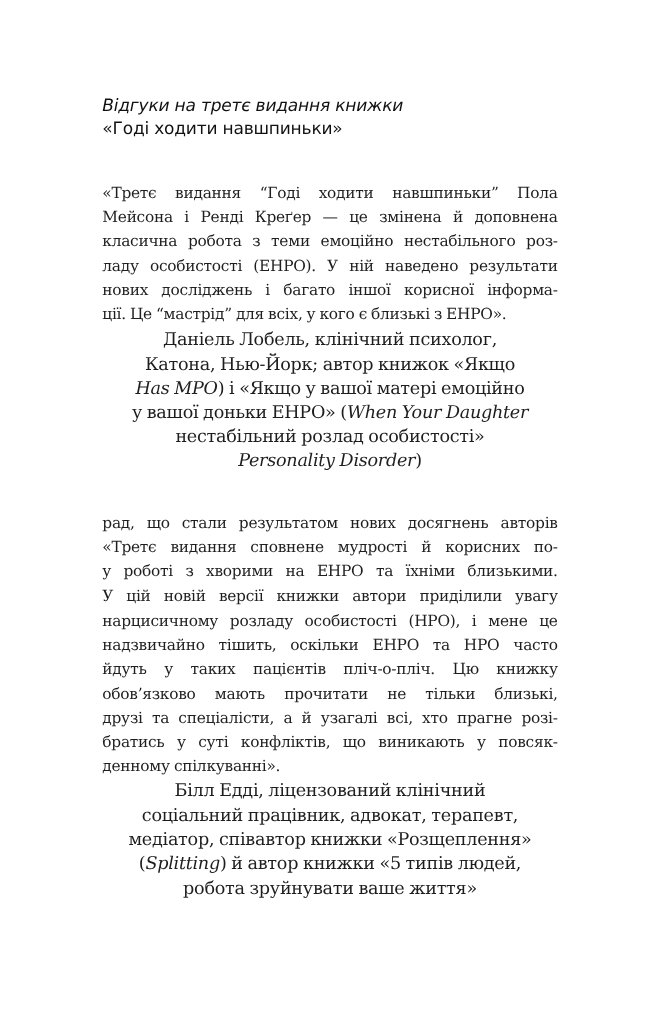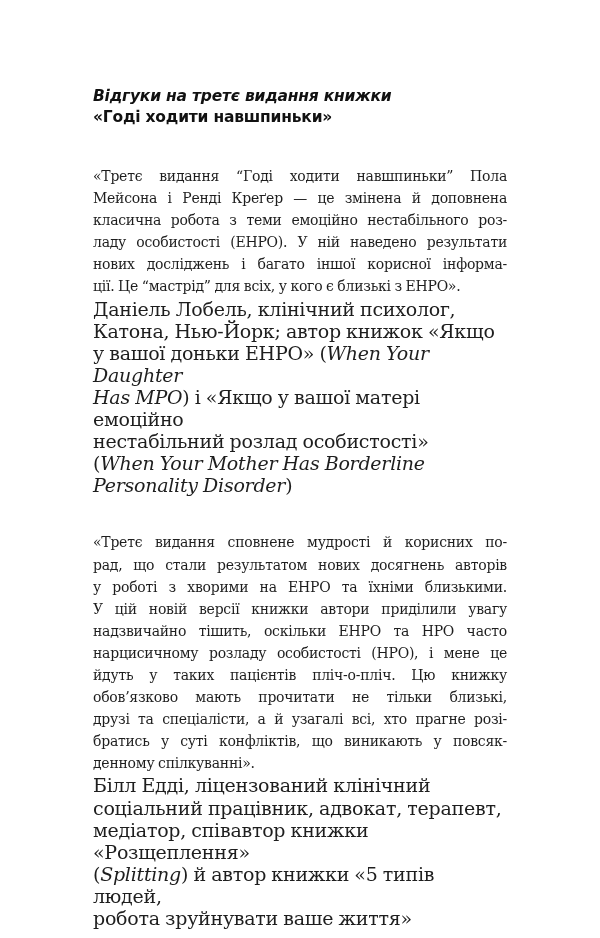--- a/index.html
+++ b/index.html
@@ -1,24 +1,24 @@
 <!DOCTYPE html>
 <html><head>
   <meta charset="utf-8">
   <style>
     html, body { margin: 0; padding: 0; background: #ffffff; }
     body { width: 600px; height: 938px; position: relative; overflow: hidden; color: #1e1e1e; }
     .page { position: absolute; left: 93px; top: 86px; width: 414px; }
-    .heading { font-family: "DejaVu Sans", sans-serif; font-weight: bold; font-size: 15.5px; line-height: 21px; color: #111; margin: 0; }
+    .heading { font-family: "DejaVu Sans", sans-serif; font-weight: normal; font-size: 15.5px; line-height: 21px; color: #111; margin: 0; }
     .heading .l1 { font-style: italic; display: block; letter-spacing: -0.2px; }
     .heading .l2 { display: block; letter-spacing: -0.2px; }
     .quote { font-family: "DejaVu Serif", serif; font-size: 14px; line-height: 22.1px; text-align: justify; margin: 0; letter-spacing: -0.25px; word-spacing: -0.5px; hyphens: manual; }
     .q1 { margin-top: 37px; }
     .q2 { margin-top: 35px; }
-    .attr { font-family: "DejaVu Serif", serif; font-size: 19px; line-height: 22.1px; text-align: left; margin: 0; letter-spacing: -0.25px; word-spacing: -0.5px; }
+    .attr { font-family: "DejaVu Serif", serif; font-size: 16px; line-height: 22.1px; text-align: center; margin: 0; letter-spacing: -0.25px; word-spacing: -0.5px; }
     .attr span.line { display: block; }
     .attr i { font-style: italic; }
     .jl { display: block; text-align: justify; text-align-last: justify; }
     .ll { display: block; text-align: left; }
   </style>
 </head>
 <body>
 
 <div class="page">
   <h2 class="heading">
@@ -30,34 +30,33 @@
     <span class="jl">«Третє видання “Годі ходити навшпиньки” Пола</span>
     <span class="jl">Мейсона і Ренді Креґер — це змінена й доповнена</span>
     <span class="jl">класична робота з теми емоційно нестабільного роз-</span>
     <span class="jl">ладу особистості (ЕНРО). У ній наведено результати</span>
     <span class="jl">нових досліджень і багато іншої корисної інформа-</span>
     <span class="ll">ції. Це “мастрід” для всіх, у кого є близькі з ЕНРО».</span>
   </p>
   <div class="attr">
     <span class="line">Даніель Лобель, клінічний психолог,</span>
     <span class="line">Катона, Нью-Йорк; автор книжок «Якщо</span>
+    <span class="line"><i>Has MPO</i><span>) і «Якщо у вашої матері емоційно</span></span>
     <span class="line"><span>у вашої доньки ЕНРО» (</span><i>When Your Daughter</i></span>
-    <span class="line"><i>Has MPO</i><span>) і «Якщо у вашої матері емоційно</span></span>
     <span class="line">нестабільний розлад особистості»</span>
-    <span class="line"><span>(</span><i>When Your Mother Has Borderline</i></span>
     <span class="line"><i>Personality Disorder</i><span>)</span></span>
   </div>
 
   <p class="quote q2">
+    <span class="jl">рад, що стали результатом нових досягнень авторів</span>
     <span class="jl">«Третє видання сповнене мудрості й корисних по-</span>
-    <span class="jl">рад, що стали результатом нових досягнень авторів</span>
     <span class="jl">у роботі з хворими на ЕНРО та їхніми близькими.</span>
     <span class="jl">У цій новій версії книжки автори приділили увагу</span>
+    <span class="jl">нарцисичному розладу особистості (НРО), і мене це</span>
     <span class="jl">надзвичайно тішить, оскільки ЕНРО та НРО часто</span>
-    <span class="jl">нарцисичному розладу особистості (НРО), і мене це</span>
     <span class="jl">йдуть у таких пацієнтів пліч-о-пліч. Цю книжку</span>
     <span class="jl">обов’язково мають прочитати не тільки близькі,</span>
     <span class="jl">друзі та спеціалісти, а й узагалі всі, хто прагне розі-</span>
     <span class="jl">братись у суті конфліктів, що виникають у повсяк-</span>
     <span class="ll">денному спілкуванні».</span>
   </p>
   <div class="attr">
     <span class="line">Білл Едді, ліцензований клінічний</span>
     <span class="line">соціальний працівник, адвокат, терапевт,</span>
     <span class="line">медіатор, співавтор книжки «Розщеплення»</span>

